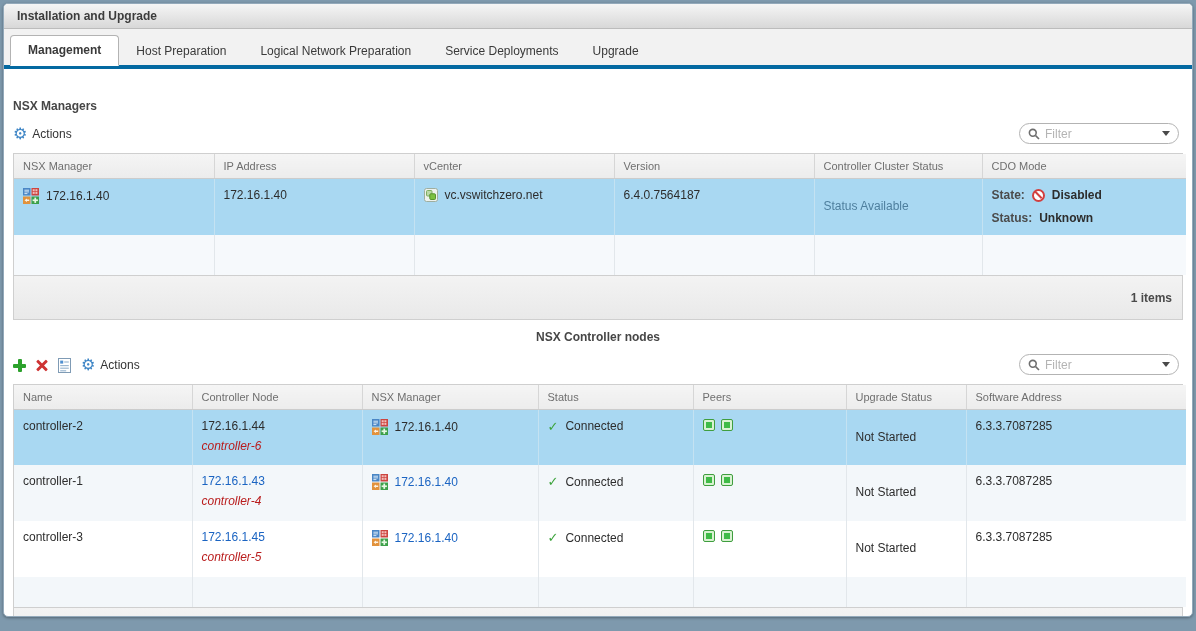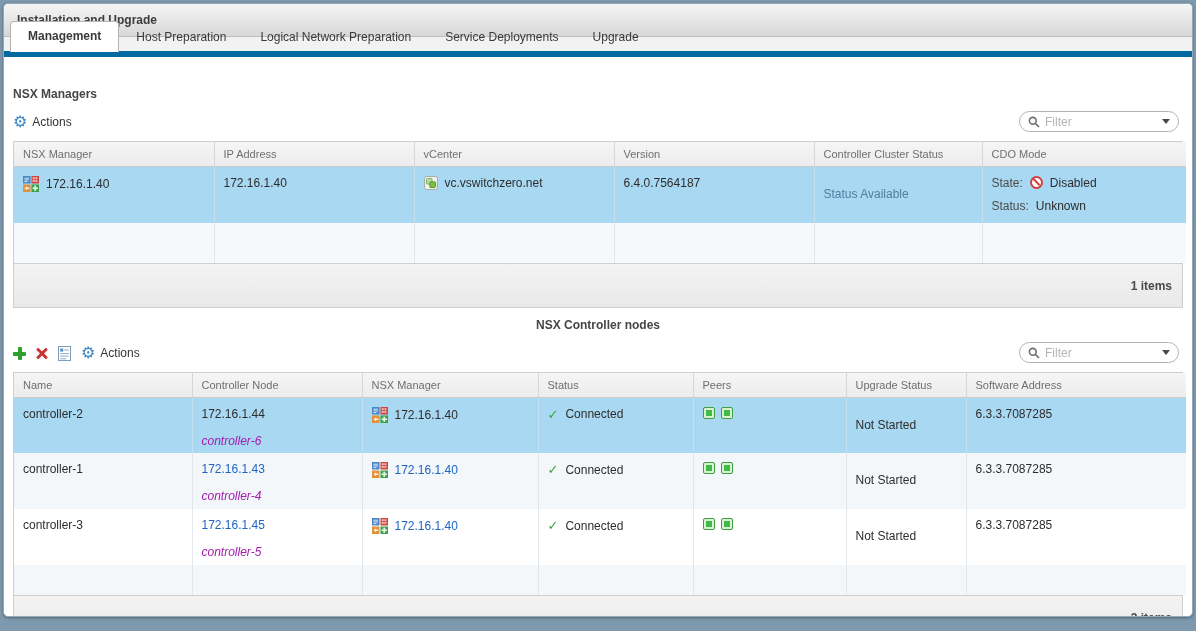--- a/index.html
+++ b/index.html
@@ -10,28 +10,28 @@
     font-size:12px; color:#2d2d2d;
     position:relative; overflow:hidden;
   }
   .window {
     position:absolute; left:3px; top:3px; width:1190px; height:614px;
     background:#ffffff; border:1px solid #93a9ba; border-radius:5px;
     overflow:hidden; box-shadow:0 1px 3px rgba(0,0,0,.35);
   }
   
   .titlebar {
-    height:33px; background:linear-gradient(#f5f5f5,#d8d8d8);
+    height:25px; background:linear-gradient(#f5f5f5,#d8d8d8);
     border-bottom:1px solid #bcbcbc;
     display:flex; align-items:center; padding:0 13px;
     font-weight:bold; color:#3c3c3c;
   }
   
   .tabbar {
-    height:20px; background:#f2f2f2; border-bottom:6px solid #0369a1;
+    height:40px; background:#f2f2f2; border-bottom:4px solid #0369a1;
     display:flex; align-items:flex-end; padding:0 0 0 6px;
   }
   .tab {
     padding:7px 17px 8px 17px; color:#3a3a3a; cursor:pointer;
     position:relative; margin-bottom:-1px;
   }
   .tab.active {
     background:#ffffff; border:1px solid #b3b3b3; border-bottom:1px solid #ffffff;
     border-radius:4px 4px 0 0; font-weight:bold;
   }
@@ -82,24 +82,24 @@
   tr.alt td { background:#f3f7fa; }
   tr.plain td { background:#ffffff; }
   tr.filler-m td { background:#f6f9fc; height:40px; }
   tr.filler-c td { background:#f3f7fa; height:30px; }
   .mgr-row td { height:57px; }
   .ctl-row td { height:56px; }
   .cell-flex { display:flex; align-items:center; gap:7px; }
   .vmid { padding-top:20px; }
   .link { color:#1b64c2; cursor:pointer; }
   .steel-link { color:#4e7f9e; cursor:pointer; }
-  .alias { font-style:italic; color:#a21caf; margin-top:13px; }
+  .alias { font-style:italic; color:#b91c1c; margin-top:6px; }
   .check { color:#3ba33b; font-weight:bold; font-size:13px; }
   
-  .cdo-line { display:flex; align-items:flex-start; gap:7px; }
+  .cdo-line { display:flex; align-items:flex-end; gap:7px;font-weight:bold; }
   .cdo-line + .cdo-line { margin-top:9px; }
   .cdo-label { color:#4b4b4b; }
   .noicon { width:13px; height:13px; border:2px solid #d23f3f; border-radius:50%; position:relative; display:inline-block; background:#fff; }
   .noicon::after { content:""; position:absolute; left:0px; top:3.5px; width:9px; height:2px; background:#d23f3f; transform:rotate(45deg); }
   
   .peer { width:12px; height:12px; border:1px solid #3f9e3f; border-radius:2px; background:#d9f2d2; display:inline-block; position:relative; margin-right:6px; }
   .peer::after { content:""; position:absolute; left:2px; top:2px; width:6px; height:6px; background:#3fbb47; }
   
   .grid-footer {
     height:44px; background:linear-gradient(#f3f3f3,#e9e9e9); border-top:1px solid #cfcfcf;

